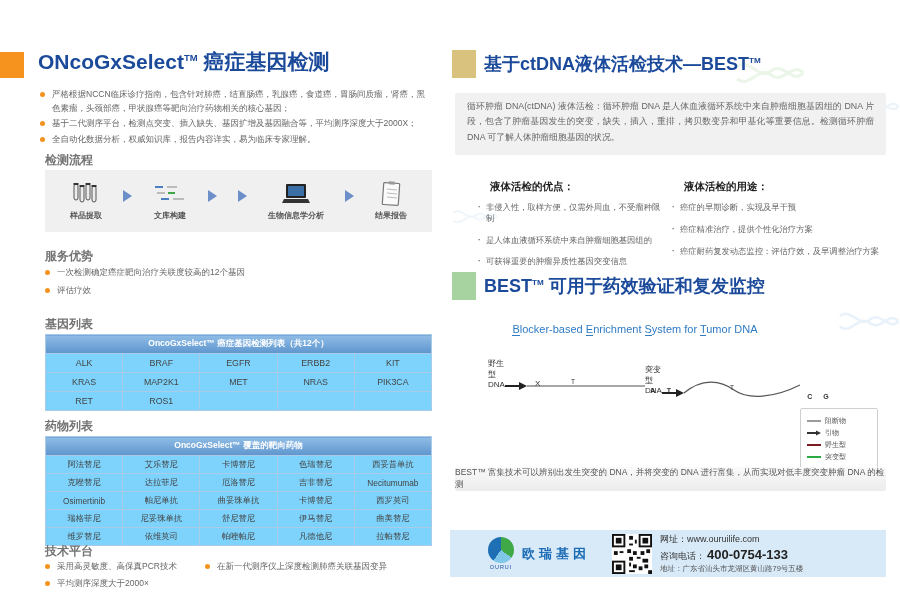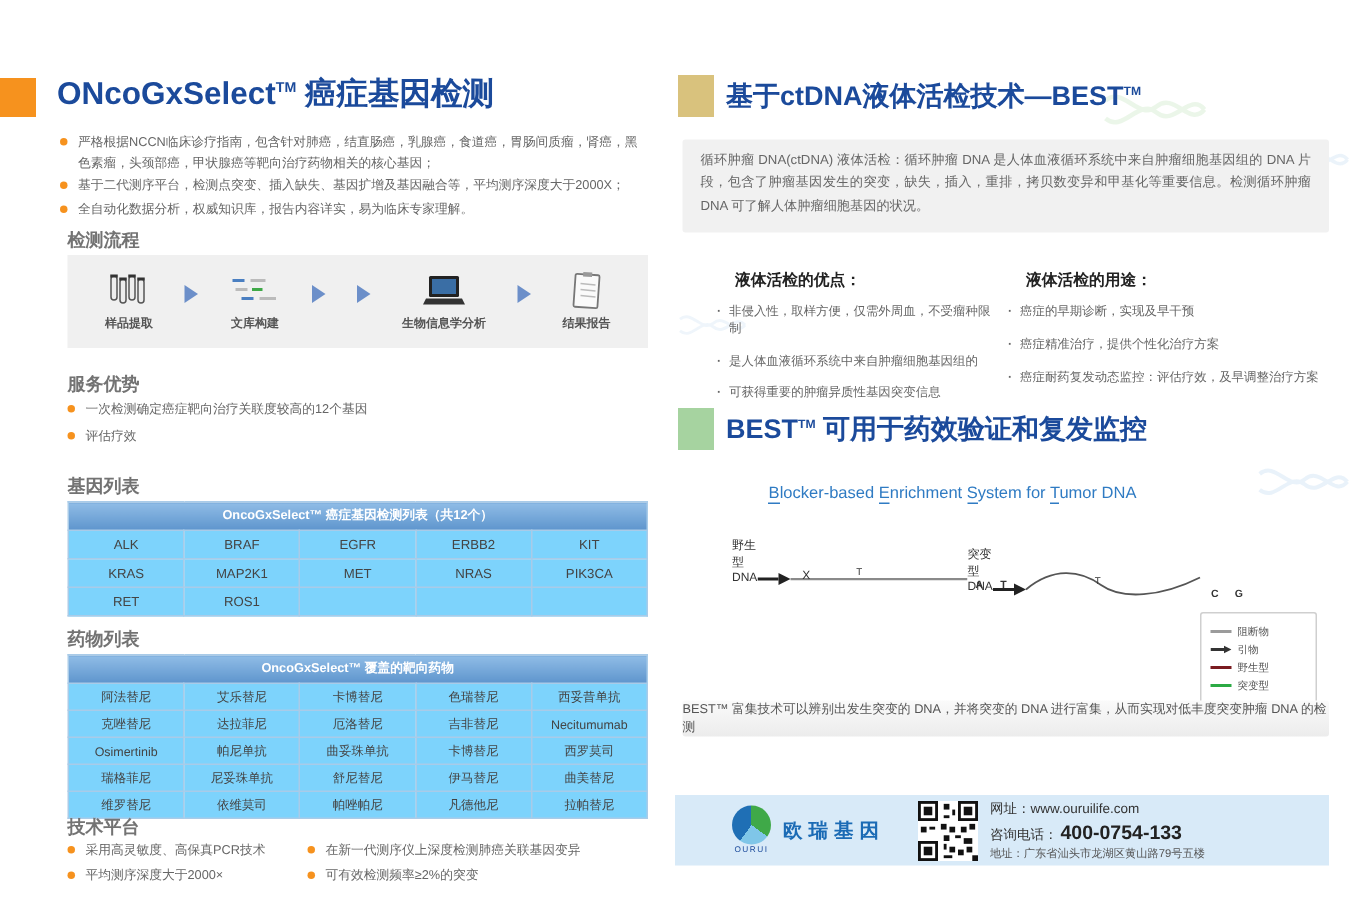--- a/index.html
+++ b/index.html
@@ -258,21 +258,20 @@
     </tbody>
   </table>
 
   <h2 class="sec" style="left:45px;top:543px;">技术平台</h2>
   <ul class="blist plat p1">
     <li>采用高灵敏度、高保真PCR技术</li>
     <li>平均测序深度大于2000×</li>
   </ul>
   <ul class="blist plat p2">
     <li>在新一代测序仪上深度检测肺癌关联基因变异</li>
-    <li>可有效检测频率≥2%的突变</li>
   </ul>
 
   <div class="accent accent-gold"></div>
   <h1 class="title title-r1"><span>基于ctDNA液体活检技术—BEST</span><sup>TM</sup></h1>
 
   <div class="parabox">循环肿瘤 DNA(ctDNA) 液体活检：循环肿瘤 DNA 是人体血液循环系统中来自肿瘤细胞基因组的 DNA 片段，包含了肿瘤基因发生的突变，缺失，插入，重排，拷贝数变异和甲基化等重要信息。检测循环肿瘤 DNA 可了解人体肿瘤细胞基因的状况。</div>
 
   <div class="lb-col pros">
     <h3>液体活检的优点：</h3>
     <ul>

